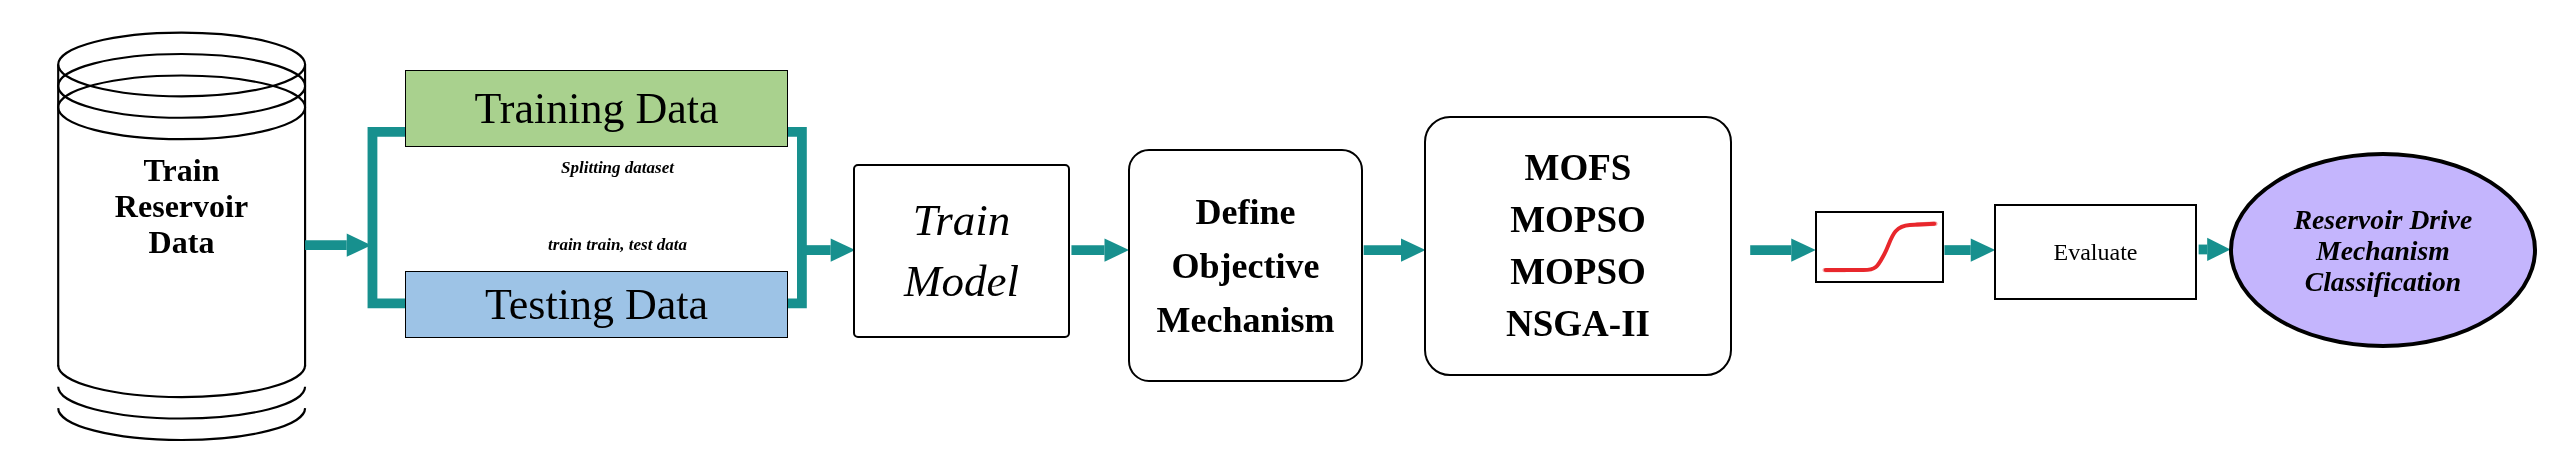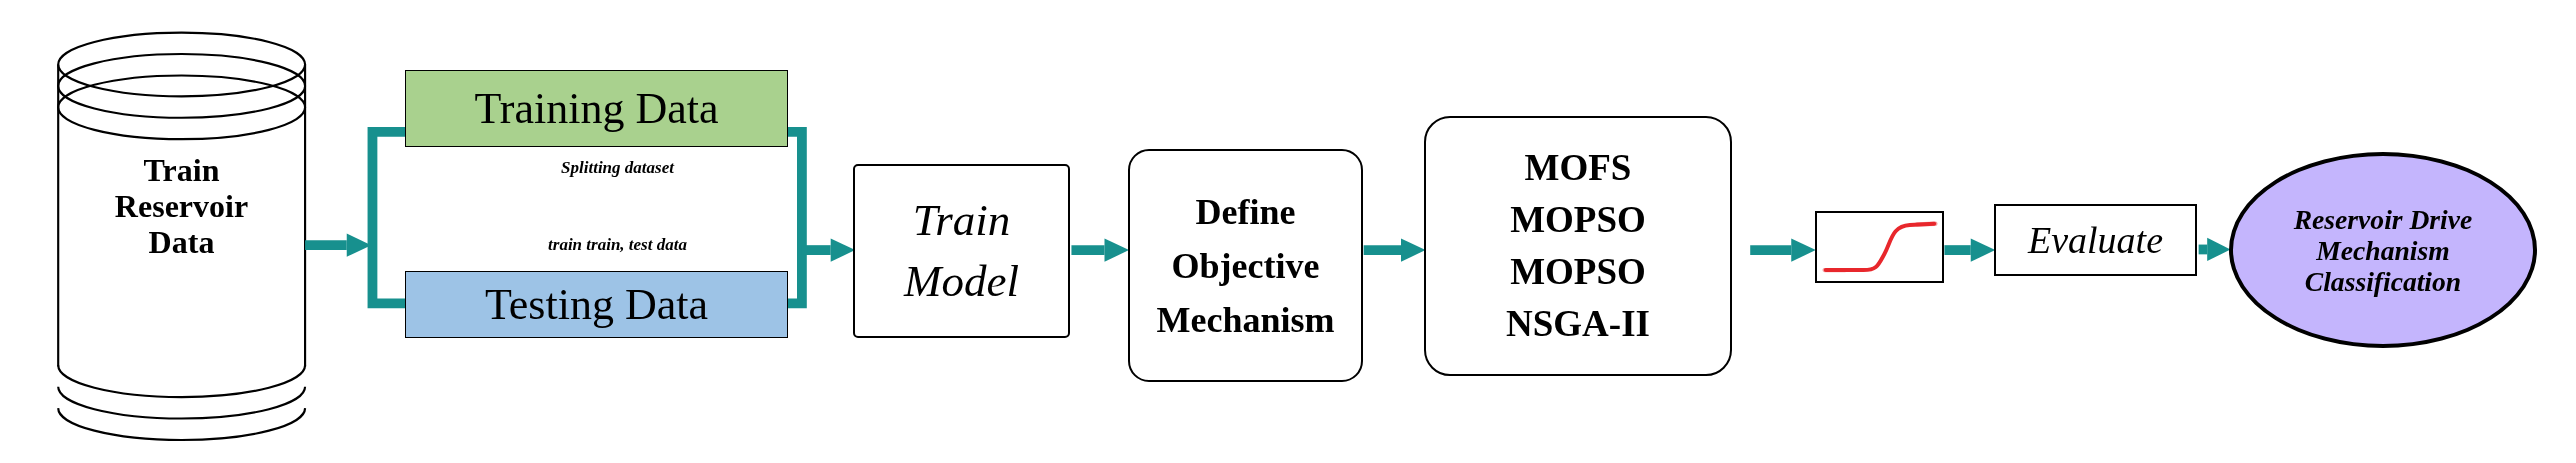--- a/index.html
+++ b/index.html
@@ -32,21 +32,21 @@
     font-size:17px;line-height:29px;font-weight:bold;font-style:italic;gap:48px;}
   #cyl-label{left:58px;top:152px;width:247px;height:108px;
     font-size:32px;line-height:36px;font-weight:bold;}
   #node-train-model{left:853px;top:164px;width:217px;height:174px;
     border-radius:5px;font-size:45px;line-height:61px;font-weight:normal;font-style:italic;}
   #node-define{left:1128px;top:149px;width:235px;height:233px;
     border-radius:21px;font-size:36px;line-height:54px;font-weight:bold;}
   #node-optimizers{left:1424px;top:116px;width:308px;height:260px;
     border-radius:26px;font-size:37px;line-height:52px;font-weight:bold;}
   #node-activation{left:1815px;top:211px;width:129px;height:72px;}
-  #node-evaluate{left:1994px;top:204px;width:203px;height:72px;font-size:38px;font-style:italic;}
+  #node-evaluate{left:1994px;top:204px;width:203px;height:96px;font-size:24px;}
   #node-output{left:2229px;top:152px;width:308px;height:196px;
     background:#c4b5fd;border:4.3px solid var(--outline);border-radius:50%;
     font-size:27.6px;line-height:31px;font-weight:bold;font-style:italic;}
   .sig{stroke:var(--sigmoid-red);stroke-width:6.5;fill:none;stroke-linecap:round;}
   .sig-light{stroke:var(--sigmoid-red-light);stroke-width:7;fill:none;stroke-linecap:round;}
 </style>
 </head>
 <body>
 
 <div id="canvas">

